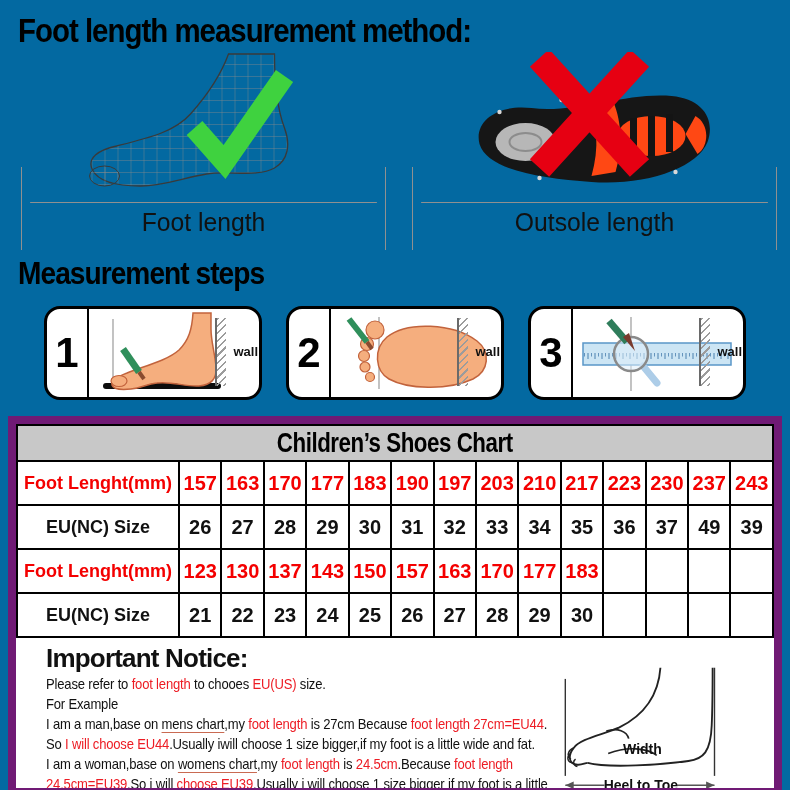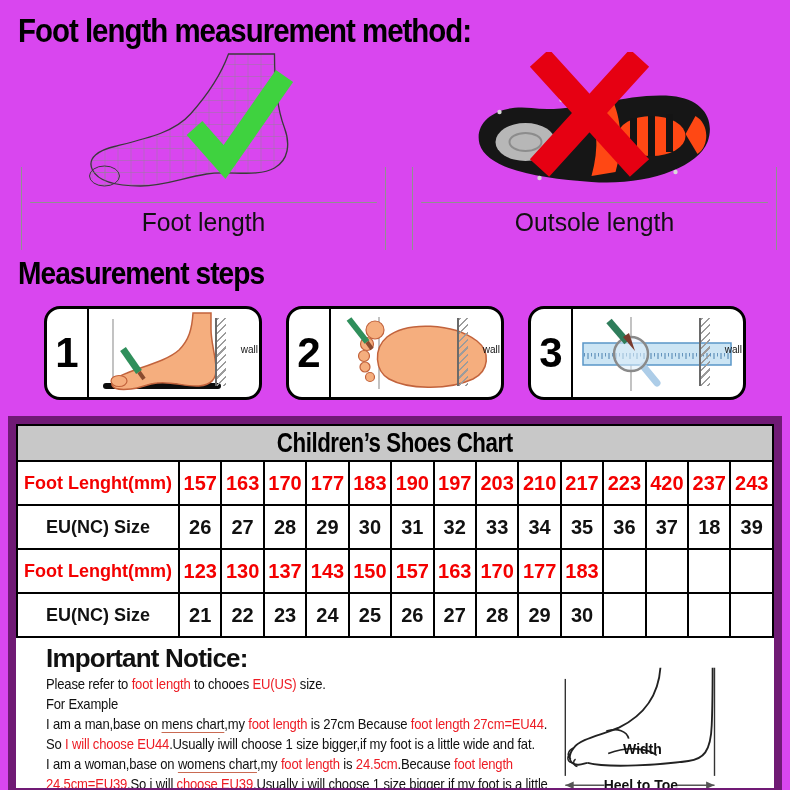--- a/index.html
+++ b/index.html
@@ -1,17 +1,17 @@
 <!DOCTYPE html>
 <html style="--table_red: #f40000; --notice_red: #ed1c24; --green: #3fd23f; --x_red: #e60012; --bar_gray: #c8c8c8; --insole_yellow: #fbd96e; --insole_orange: #f6921e; --sole_orange: #ff4814;"><head>
 <meta charset="utf-8">
 <style>
   * { margin:0; padding:0; box-sizing:border-box; }
   body { background:#fff; font-family:"Liberation Sans", sans-serif; }
-  .page { position:relative; width:790px; height:790px; background:#d946ef; overflow:hidden; }
+  .page { position:relative; width:790px; height:790px; background:#0369a1; overflow:hidden; }
 
   .big-title { position:absolute; left:18px; top:12px; font-size:30px; font-weight:800;
     letter-spacing:-1px; transform:scale(0.98,1.1); transform-origin:left top; color:#000; }
 
   
   .method-row { position:absolute; top:52px; left:16px; right:8px; height:198px; display:flex; gap:16px; }
   .method-item { flex:1; position:relative; }
   .method-fig { position:relative; height:150px; }
   .method-fig svg { position:absolute; inset:0; width:100%; height:100%; }
   .dim-lines { position:absolute; left:5px; right:5px; top:58%; bottom:0;
@@ -24,21 +24,21 @@
     letter-spacing:-1px; transform:scale(0.97,1.08); transform-origin:left top; color:#000; }
 
   .steps-row { position:absolute; top:306px; left:44px; right:44px; height:94px; display:flex; gap:24px; }
   .step-box { flex:1; border:3px solid #000; border-radius:16px; display:flex; overflow:hidden; background:#fff; }
   .step-num { width:42px; display:flex; align-items:center; justify-content:center;
     font-size:42px; font-weight:800; border-right:2.5px solid #000; color:#000; }
   .step-fig { flex:1; position:relative; }
   .step-fig svg { position:absolute; inset:0; width:100%; height:100%; }
   .wall { position:absolute; top:10%; bottom:13%; right:33px; width:11px; border-left:2px solid #6a6a6a;
     background:repeating-linear-gradient(135deg,#9c9c9c 0 1.6px,transparent 1.6px 5.2px); }
-  .wall-label { position:absolute; right:1px; top:40%; font-size:10px; font-weight:400; color:#111; }
+  .wall-label { position:absolute; right:1px; top:40%; font-size:13px; font-weight:700; color:#111; }
 
   
   .chart-block { position:absolute; top:416px; left:8px; width:774px; height:380px;
     border:8px solid #701a75; background:#fff; overflow:hidden; }
   table { border-collapse:collapse; width:100%; table-layout:fixed; }
   td { border:2px solid #000; text-align:center; vertical-align:middle; color:#111; }
   col.c-label { width:162px; }
   .bar td { background:var(--bar_gray); height:36px; }
   .cond { display:inline-block; transform:scale(0.93,1.14); transform-origin:center;
     font-weight:800; font-size:24px; letter-spacing:-0.5px; color:#000; }
@@ -184,39 +184,39 @@
             <td>163</td>
             <td>170</td>
             <td>177</td>
             <td>183</td>
             <td>190</td>
             <td>197</td>
             <td>203</td>
             <td>210</td>
             <td>217</td>
             <td>223</td>
-            <td>420</td>
+            <td>230</td>
             <td>237</td>
             <td>243</td>
           </tr>
       <tr class="vals">
         <td class="lbl">EU(NC) Size</td>
       <td>26</td>
             <td>27</td>
             <td>28</td>
             <td>29</td>
             <td>30</td>
             <td>31</td>
             <td>32</td>
             <td>33</td>
             <td>34</td>
             <td>35</td>
             <td>36</td>
             <td>37</td>
-            <td>18</td>
+            <td>49</td>
             <td>39</td>
           </tr>
       <tr class="vals red-row">
         <td class="lbl">Foot Lenght(mm)</td>
       <td>123</td>
             <td>130</td>
             <td>137</td>
             <td>143</td>
             <td>150</td>
             <td>157</td>

